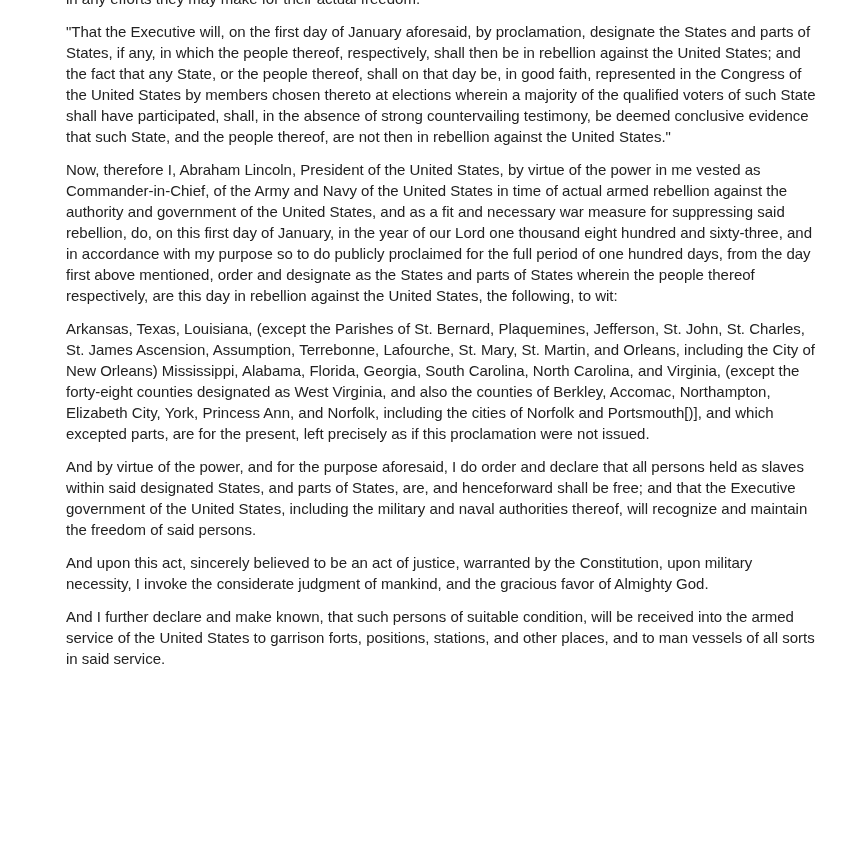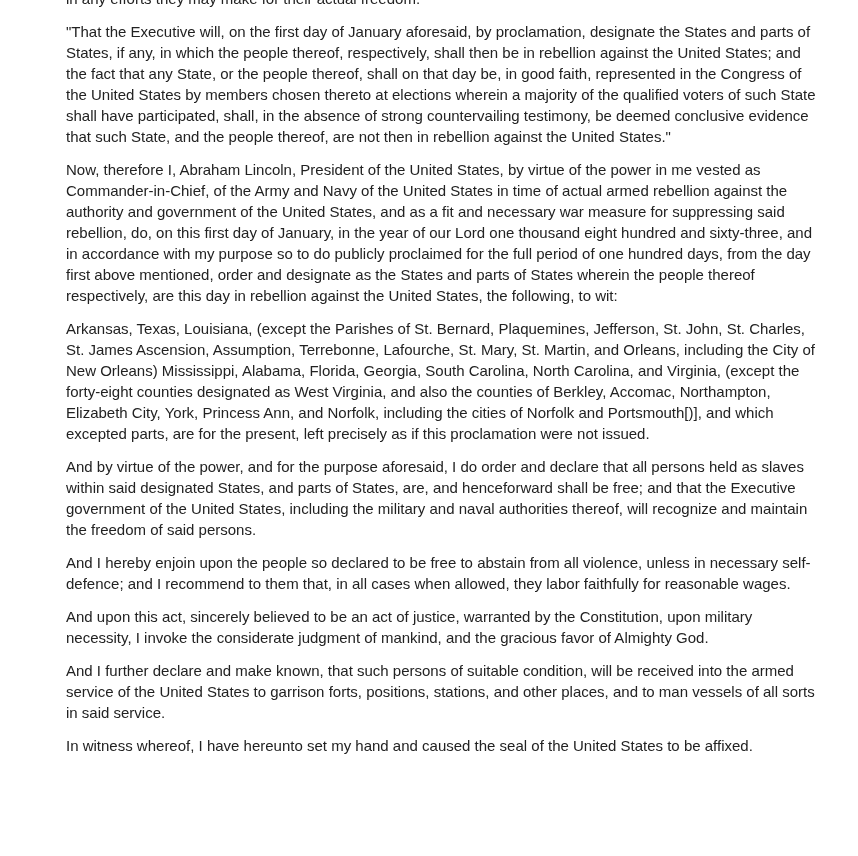--- a/index.html
+++ b/index.html
@@ -30,17 +30,15 @@
   </style>
 </head>
 <body>
 
 <div class="doc">
   <p>in any efforts they may make for their actual freedom.</p>
   <p>"That the Executive will, on the first day of January aforesaid, by proclamation, designate the States and parts of States, if any, in which the people thereof, respectively, shall then be in rebellion against the United States; and the fact that any State, or the people thereof, shall on that day be, in good faith, represented in the Congress of the United States by members chosen thereto at elections wherein a majority of the qualified voters of such State shall have participated, shall, in the absence of strong countervailing testimony, be deemed conclusive evidence that such State, and the people thereof, are not then in rebellion against the United States."</p>
   <p>Now, therefore I, Abraham Lincoln, President of the United States, by virtue of the power in me vested as Commander-in-Chief, of the Army and Navy of the United States in time of actual armed rebellion against the authority and government of the United States, and as a fit and necessary war measure for suppressing said rebellion, do, on this first day of January, in the year of our Lord one thousand eight hundred and sixty-three, and in accordance with my purpose so to do publicly proclaimed for the full period of one hundred days, from the day first above mentioned, order and designate as the States and parts of States wherein the people thereof respectively, are this day in rebellion against the United States, the following, to wit:</p>
   <p>Arkansas, Texas, Louisiana, (except the Parishes of St. Bernard, Plaquemines, Jefferson, St. John, St. Charles, St. James Ascension, Assumption, Terrebonne, Lafourche, St. Mary, St. Martin, and Orleans, including the City of New Orleans) Mississippi, Alabama, Florida, Georgia, South Carolina, North Carolina, and Virginia, (except the forty-eight counties designated as West Virginia, and also the counties of Berkley, Accomac, Northampton, Elizabeth City, York, Princess Ann, and Norfolk, including the cities of Norfolk and Portsmouth[)], and which excepted parts, are for the present, left precisely as if this proclamation were not issued.</p>
   <p>And by virtue of the power, and for the purpose aforesaid, I do order and declare that all persons held as slaves within said designated States, and parts of States, are, and henceforward shall be free; and that the Executive government of the United States, including the military and naval authorities thereof, will recognize and maintain the freedom of said persons.</p>
-  <p>And I hereby enjoin upon the people so declared to be free to abstain from all violence, unless in necessary self-defence; and I recommend to them that, in all cases when allowed, they labor faithfully for reasonable wages.</p>
   <p>And upon this act, sincerely believed to be an act of justice, warranted by the Constitution, upon military necessity, I invoke the considerate judgment of mankind, and the gracious favor of Almighty God.</p>
   <p>And I further declare and make known, that such persons of suitable condition, will be received into the armed service of the United States to garrison forts, positions, stations, and other places, and to man vessels of all sorts in said service.</p>
-  <p>In witness whereof, I have hereunto set my hand and caused the seal of the United States to be affixed.</p>
 </div>
 
 </body></html>

